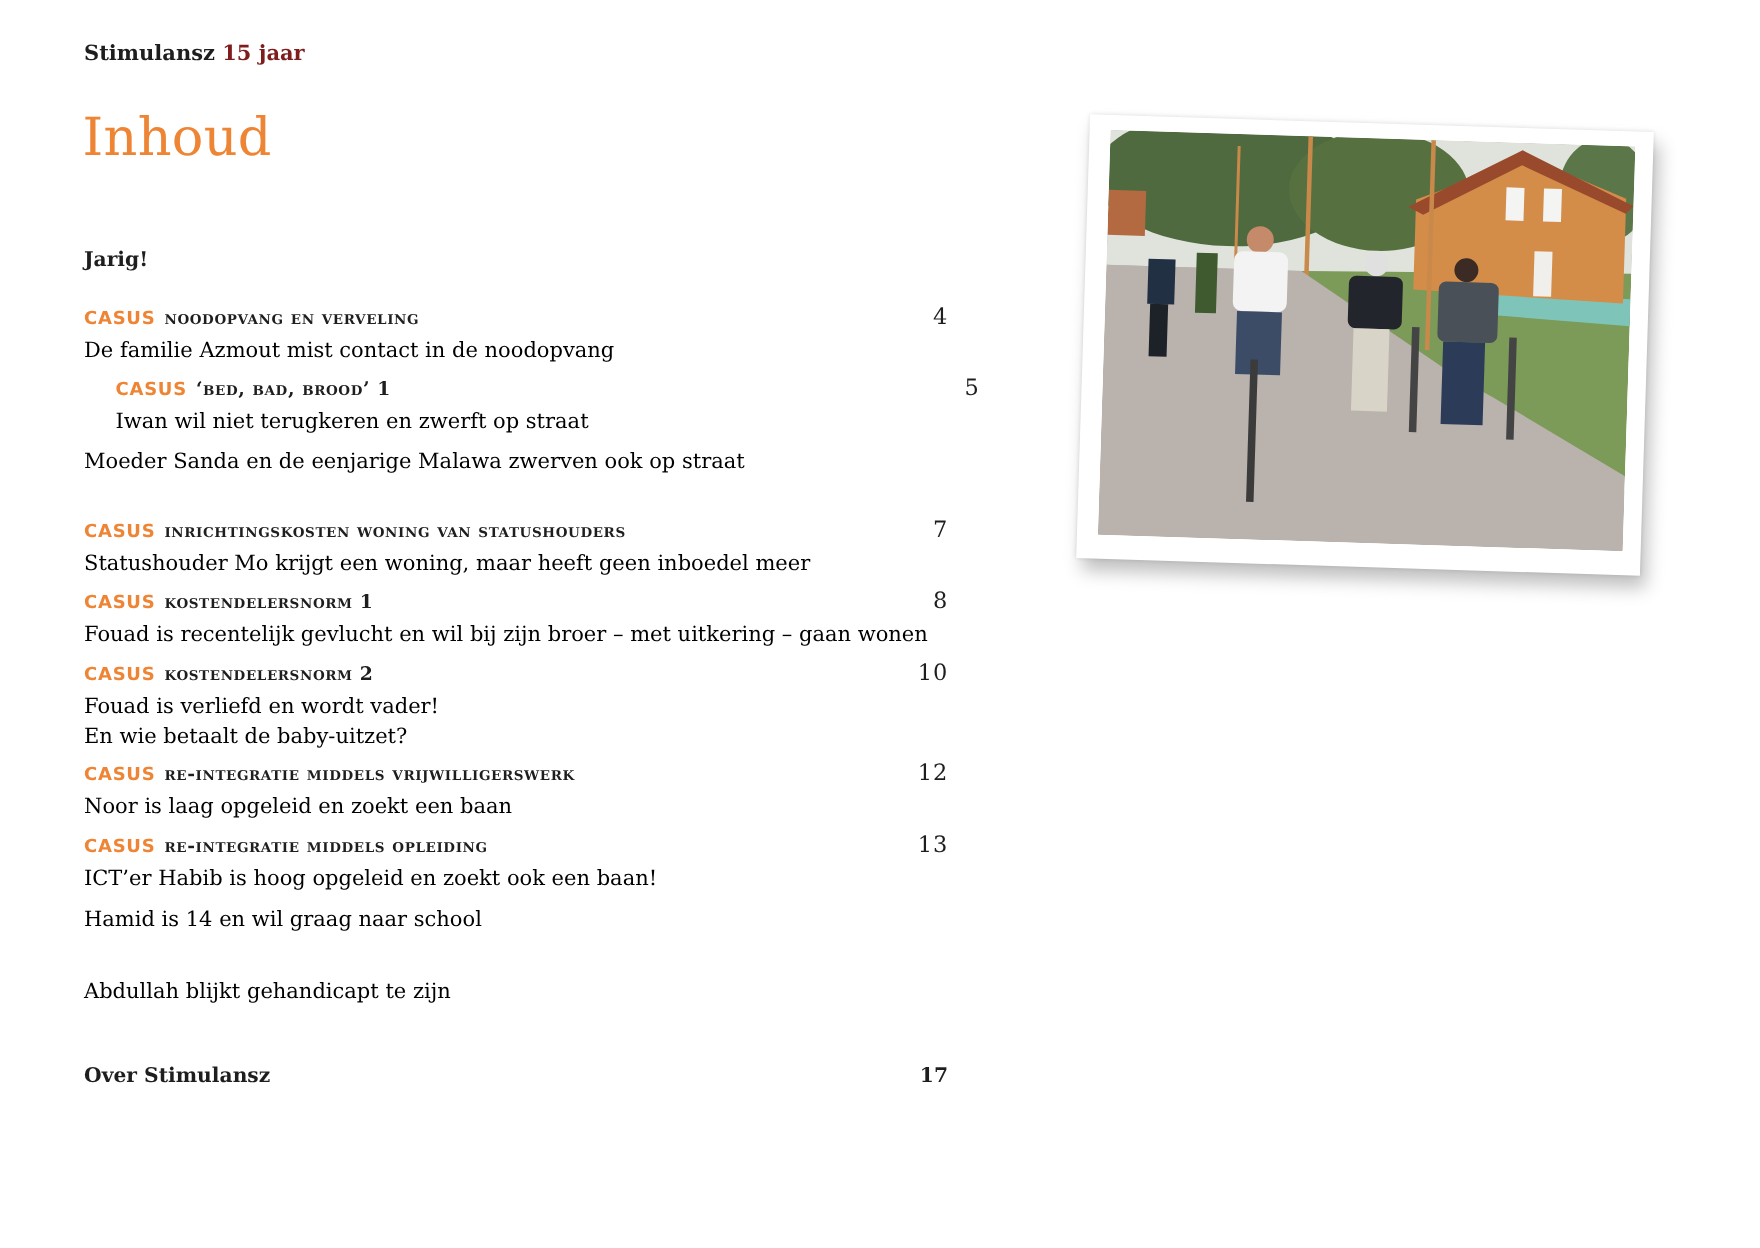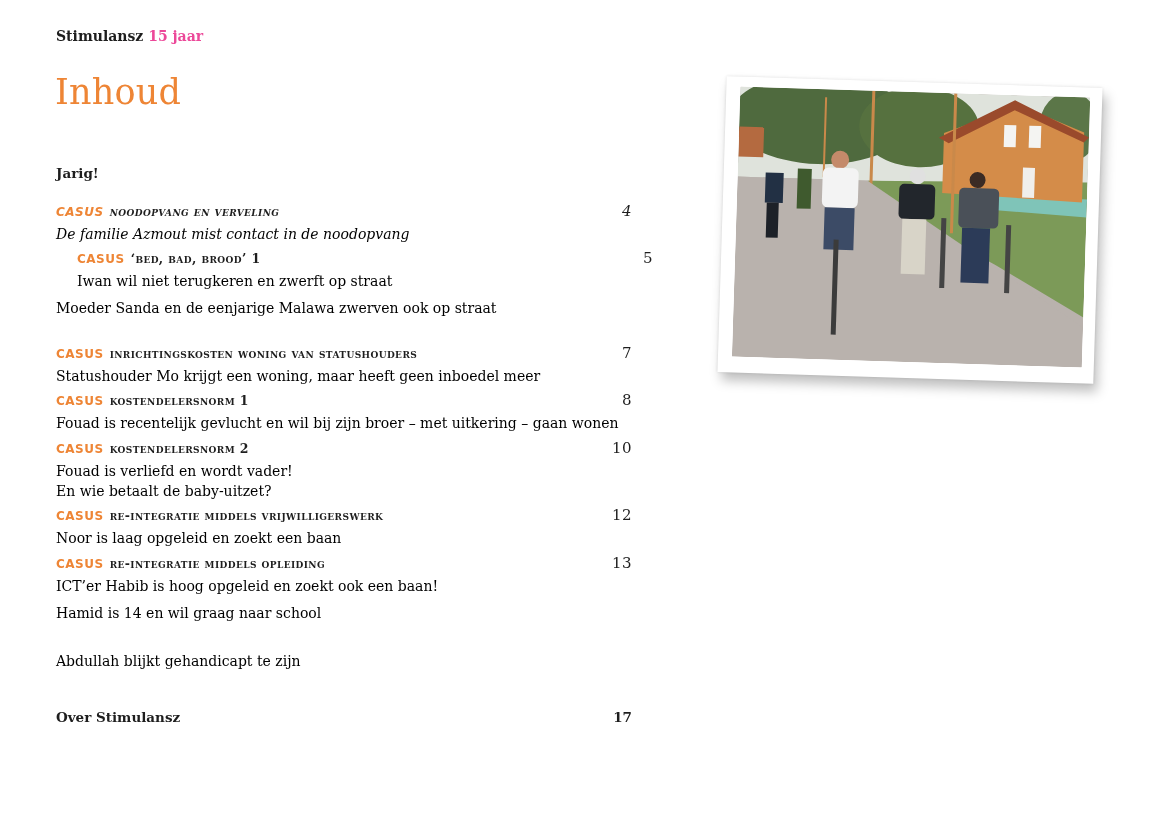--- a/index.html
+++ b/index.html
@@ -1,21 +1,21 @@
 <!DOCTYPE html>
 <html><head>
 <meta charset="utf-8">
 <style>
   html, body { margin:0; padding:0; background:#ffffff; }
   body { width:1173px; height:832px; position:relative; overflow:hidden;
          font-family:"DejaVu Serif", serif; color:#1e1e1e; }
   .header { position:absolute; left:56px; top:28px; font-size:14px; font-weight:bold;
             font-family:"DejaVu Serif", serif; }
   .header .brand { color:#1e1e1e; }
-  .header .years { color:#ec4899; }
+  .header .years { color:#7f1d1d; }
   .title { position:absolute; left:55px; top:72px; font-size:35px; color:#ee8535;
            font-family:"DejaVu Serif", serif; font-weight:normal; letter-spacing:0.2px; margin:0; }
   .toc { position:absolute; left:56px; top:0; width:576px; }
   .toc-simple { position:absolute; left:0; width:576px; font-size:13.5px; font-weight:bold;
                 font-family:"DejaVu Serif", serif; }
   .toc-simple .page { position:absolute; right:0; top:0; font-weight:bold; }
   .entry { position:absolute; left:0; width:576px; }
   .entry .head { height:20px; position:relative; font-size:12px; letter-spacing:0.5px; }
   .entry .casus { color:#ee8535; font-weight:bold; font-family:"DejaVu Sans", sans-serif; font-size:12px; }
   .entry .topic { font-weight:bold; margin-left:6px; font-variant:small-caps; font-size:12.5px; letter-spacing:0.4px; }
@@ -35,21 +35,21 @@
   <span class="years">15 jaar</span>
 </div>
 
 <h1 class="title">Inhoud</h1>
 
 <div class="toc">
   <div class="toc-simple" style="top:165px;">
     <span>Jarig!</span>
   </div>
 
-  <div class="entry" style="top:204px;font-style:italic;">
+  <div class="entry" style="top:204px;">
     <div class="head"><span class="casus">CASUS</span><span class="topic">noodopvang en verveling</span><span class="page">4</span></div>
     <div class="sub">De familie Azmout mist contact in de noodopvang</div>
   </div>
   <div class="entry" style="top:251px;margin-left:21px;">
     <div class="head"><span class="casus">CASUS</span><span class="topic">‘bed, bad, brood’ 1</span><span class="page">5</span></div>
     <div class="sub">Iwan wil niet terugkeren en zwerft op straat</div>
   </div>
   <div class="entry" style="top:298px;">
     <div class="sub">Moeder Sanda en de eenjarige Malawa zwerven ook op straat</div>
   </div>

